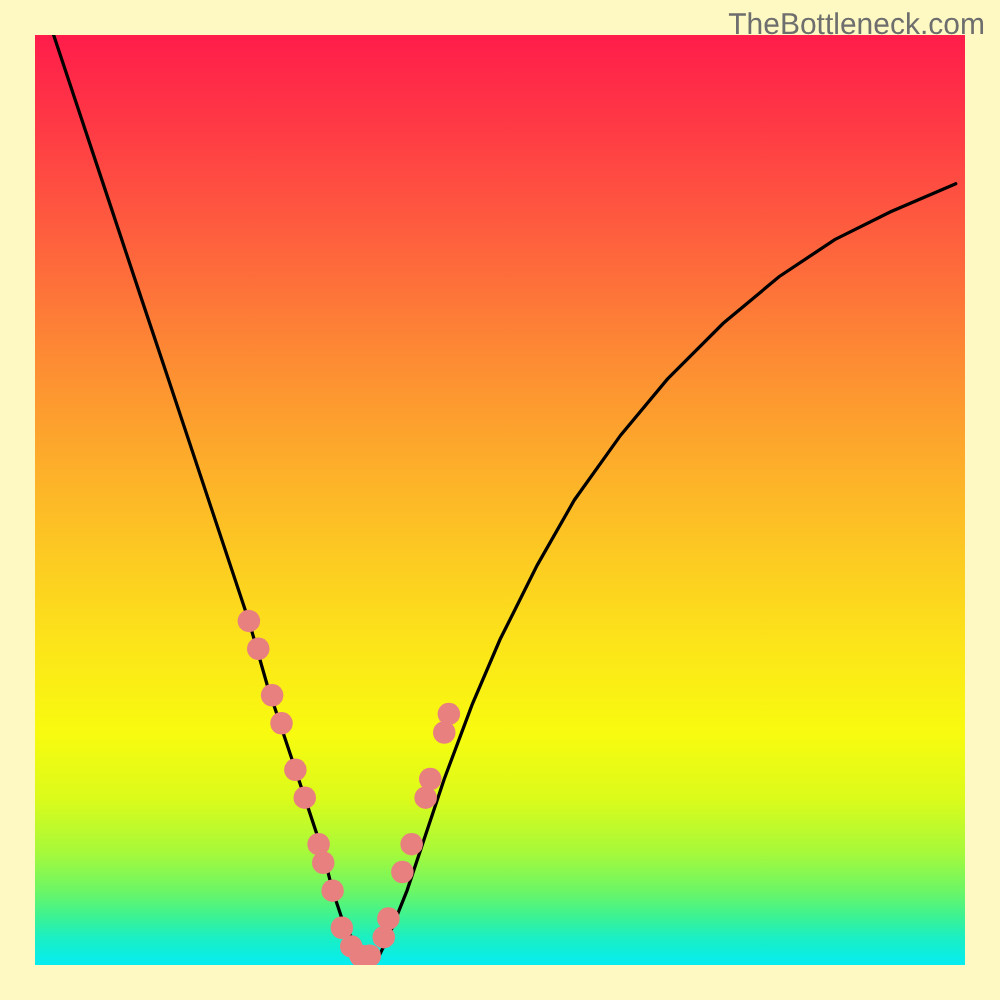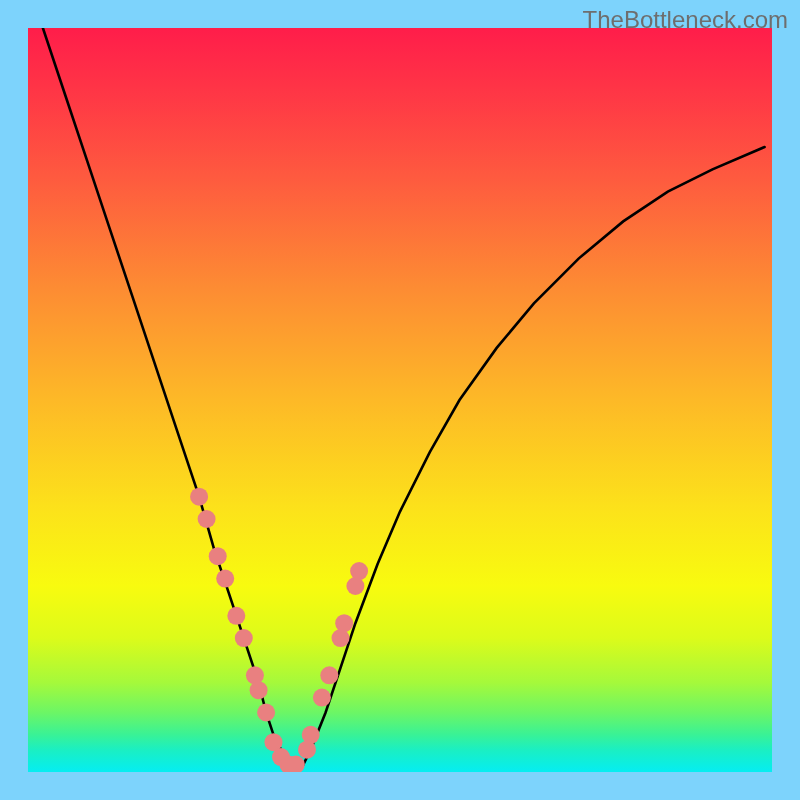--- a/index.html
+++ b/index.html
@@ -1,20 +1,20 @@
 <!DOCTYPE html>
 <html><head>
 <meta charset="utf-8">
 <style>
   * { margin: 0; padding: 0; box-sizing: border-box; }
   html, body { width: 800px; height: 800px; overflow: hidden; }
   .canvas {
     width: 800px;
     height: 800px;
-    background: #7dd3fc;
+    background: #fef9c3;
     position: relative;
   }
   .plot-area {
     position: absolute;
     left: 28px;
     top: 28px;
     width: 744px;
     height: 744px;
     background: linear-gradient(to bottom,
       #FF1D4A 0%,

